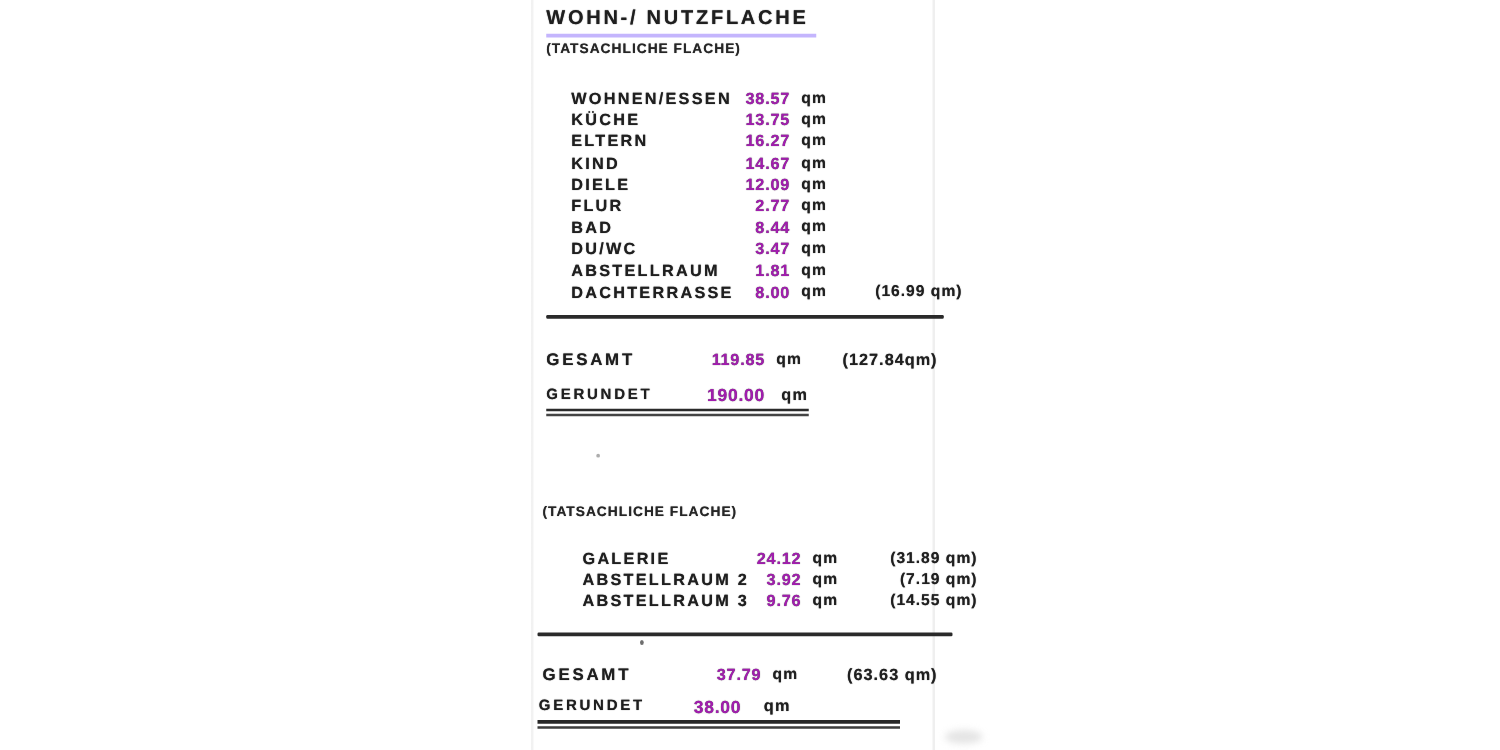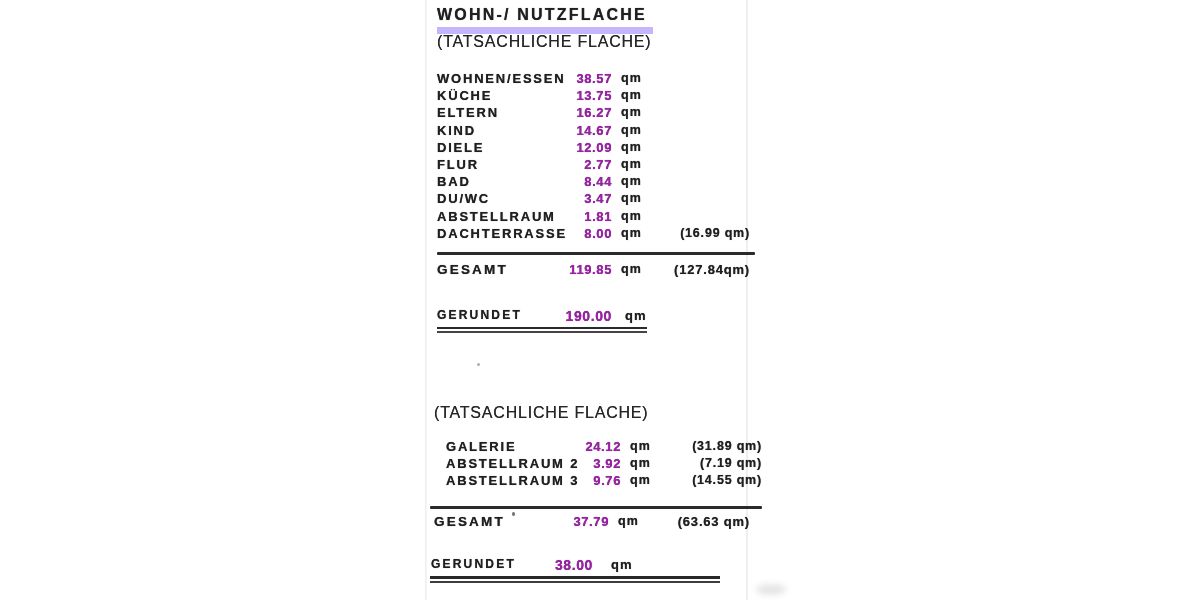--- a/index.html
+++ b/index.html
@@ -8,33 +8,33 @@
     overflow:hidden; font-family:"Liberation Sans", sans-serif; color:#222;
   }
   .scanline { position:absolute; top:0; height:600px; }
   .scanline-left  { left:425px; width:2px; background:linear-gradient(to right,#ececec,#f8f8f8); }
   .scanline-right { left:746px; width:2px; background:#efefef; }
   .content { position:absolute; inset:0; filter:blur(0.25px); }
 
   .title {
     position:absolute; font-size:16px; font-weight:700; white-space:nowrap;
     color:#1f1f1f; text-shadow:0 0 0.8px rgba(25,25,25,.85);
-    border-bottom:7px solid #c4b5fd; padding-bottom:3px;
+    border-bottom:3px solid #c4b5fd; padding-bottom:3px;
   }
   .t1 { left:437px; top:6px;   letter-spacing:2.2px; padding-right:6px; }
   .t2 { left:434px; top:376px; letter-spacing:1.8px; padding-right:10px; }
 
   .subtitle {
-    position:absolute; font-size:16px; font-weight:400; letter-spacing:.8px;
+    position:absolute; font-size:11px; font-weight:700; letter-spacing:.8px;
     color:#262626; text-shadow:0 0 .6px rgba(30,30,30,.8); white-space:nowrap;
   }
   .st1 { left:437px; top:33px; }
   .st2 { left:434px; top:404px; }
 
-  .rows { position:absolute; }
+  .rows { position:absolute;margin-left:20px; }
   .rows1 { left:437px; top:71px;  width:313px; }
   .rows2 { left:446px; top:439px; width:316px; }
   .row  { position:relative; height:17.2px; }
 
   .lbl {
     position:absolute; left:0; font-size:13px; font-weight:700;
     letter-spacing:1.8px; white-space:nowrap; color:#1f1f1f;
     text-shadow:0 0 .7px rgba(25,25,25,.85);
   }
   .val {
@@ -49,21 +49,21 @@
   .paren {
     position:absolute; right:0; font-size:12.5px;
     font-weight:700; letter-spacing:.8px; white-space:nowrap; color:#1f1f1f;
     text-shadow:0 0 .7px rgba(25,25,25,.8);
   }
 
   .rule { position:absolute; height:2.5px; background:#2a2a2a; border-radius:1px; }
   .rule1 { left:437px; top:252px; width:318px; }
   .rule2 { left:430px; top:506px; width:332px; }
 
-  .total { position:absolute; height:18px; }
+  .total { position:absolute; height:18px;margin-top:18px; }
   .total1 { left:437px; top:262px; width:313px; }
   .total2 { left:434px; top:514px; width:316px; }
   .total .lbl { font-size:13.5px; letter-spacing:2.2px; }
   .total .paren { font-size:13px; }
 
   .rounded { position:absolute; height:18px; }
   .rounded1 { left:437px; top:308px; width:240px; }
   .rounded2 { left:431px; top:557px; width:240px; }
   .rounded .lbl { font-size:12px; letter-spacing:2.2px; }
   .rounded .val { font-size:14px; }

